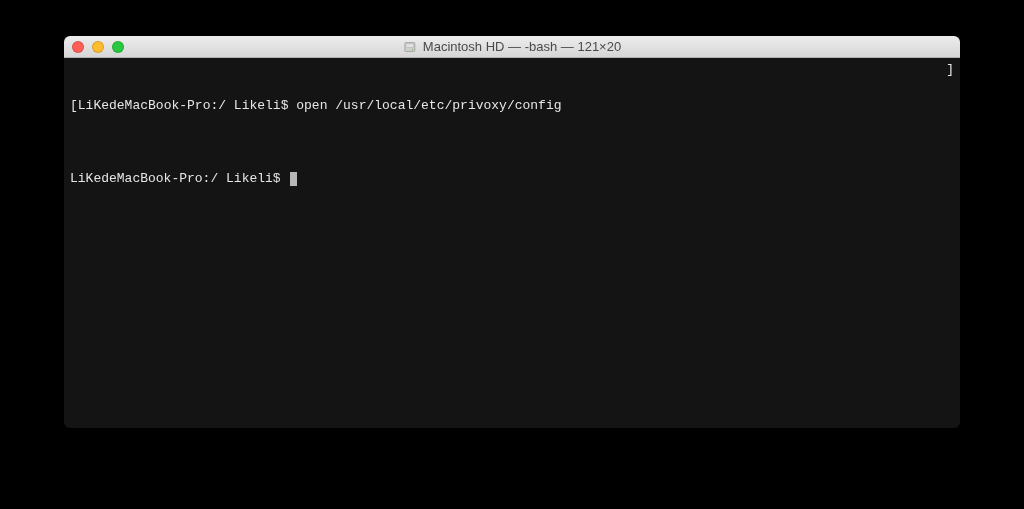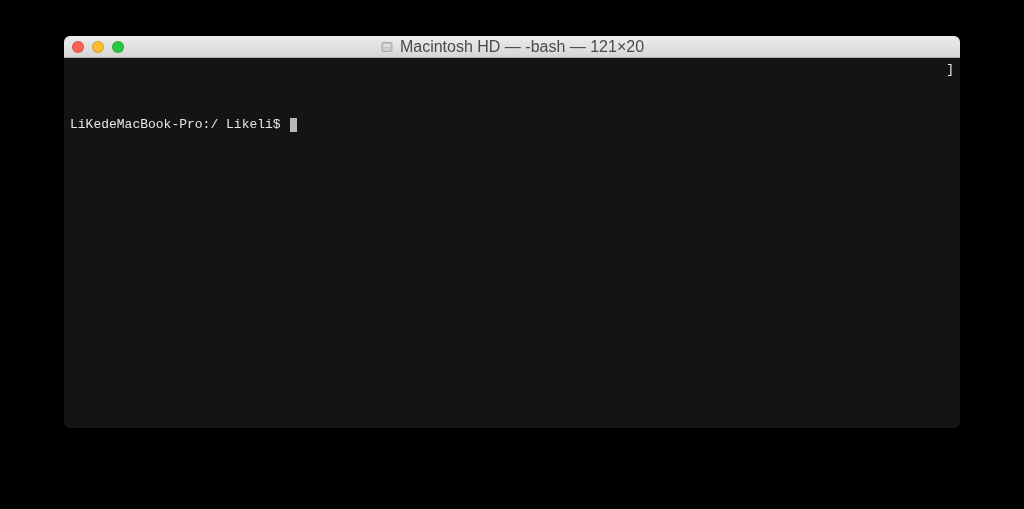--- a/index.html
+++ b/index.html
@@ -49,21 +49,21 @@
     .light.yellow { background: #febc2e; }
     .light.green { background: #28c840; }
     .title-center {
       position: absolute;
       left: 50%;
       transform: translateX(-50%);
       display: flex;
       align-items: center;
       gap: 6px;
       color: #4a4a4a;
-      font-size: 16px;
+      font-size: 13px;
       font-weight: 400;
     }
     .hd-icon {
       width: 14px;
       height: 14px;
       display: inline-block;
     }
     .terminal-body {
       background: #141414;
       color: #e6e6e6;
@@ -109,16 +109,17 @@
         <svg viewBox="0 0 14 14" width="14" height="14">
           <rect x="2" y="2.5" width="10" height="9" rx="1" fill="#cfcfcf" stroke="#8c8c8c" stroke-width="0.6"></rect>
           <rect x="3.2" y="4" width="7.6" height="3.2" rx="0.5" fill="#e8e8e8" stroke="#9a9a9a" stroke-width="0.4"></rect>
           <circle cx="9.8" cy="9.7" r="0.7" fill="#7fbf5a"></circle>
         </svg>
       </span>
       <span>Macintosh HD — -bash — 121×20</span>
     </div>
   </div>
   <div class="terminal-body">
+    <span class="term-line"><span>[</span><span>LiKedeMacBook-Pro:/ Likeli$ </span><span>open /usr/local/etc/privoxy/config</span></span>
     <span class="right-bracket">]</span>
     <span class="term-line"><span></span><span>LiKedeMacBook-Pro:/ Likeli$ </span><span></span><span class="cursor"></span></span>
   </div>
 </div>
 
 </body></html>

